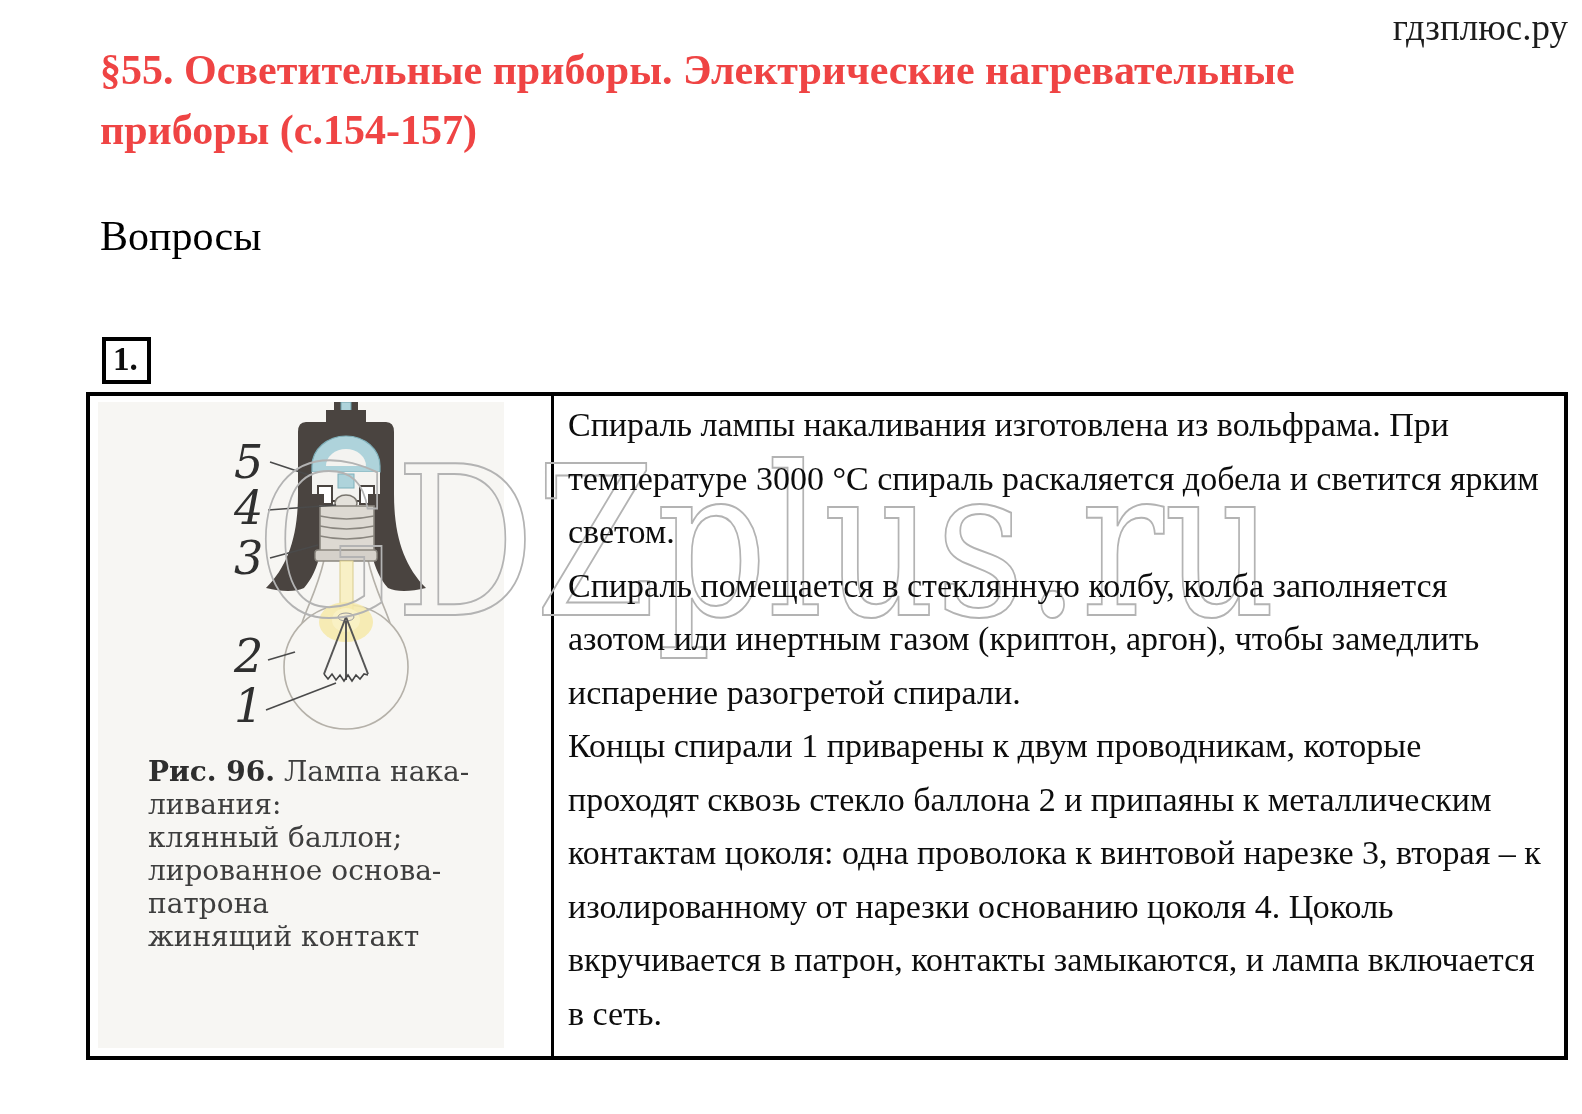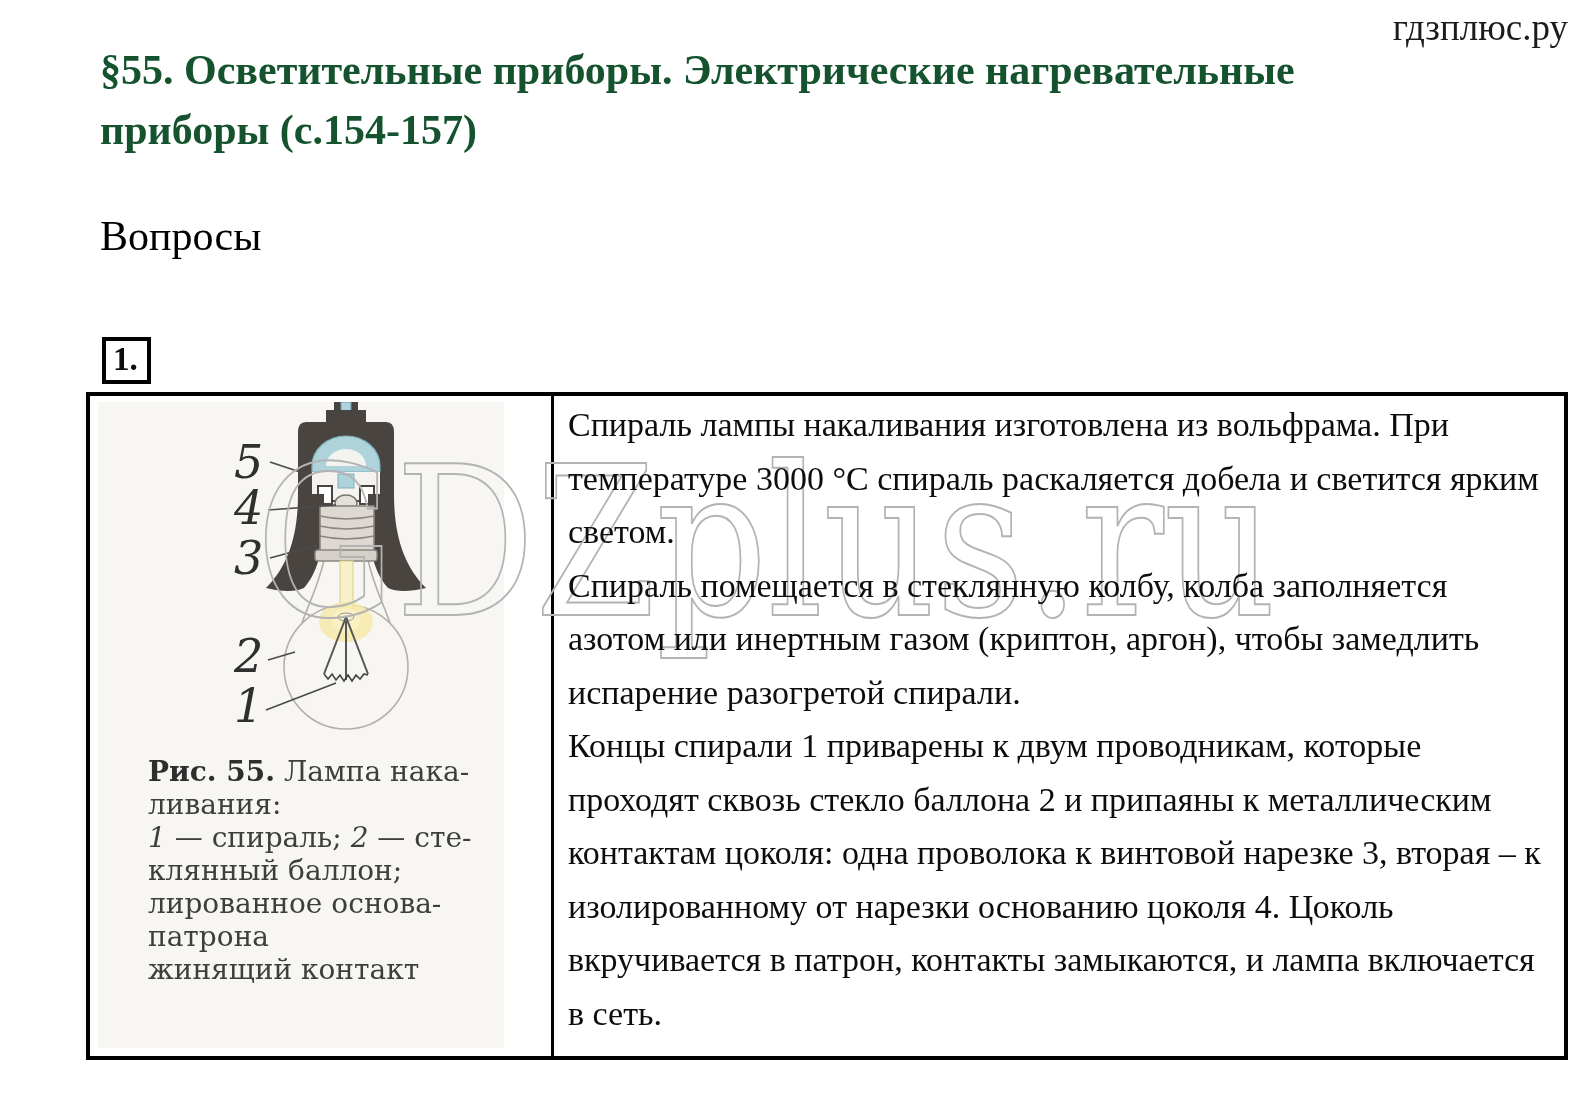--- a/index.html
+++ b/index.html
@@ -7,21 +7,21 @@
     width:1582px;height:1114px;position:relative;overflow:hidden;
     background:#ffffff;font-family:"Liberation Serif",serif;color:#0d0d0d;
   }
   
   .site-name{
     position:absolute;top:6px;right:14px;font-size:37px;color:#1c1c1c;
     font-family:"Liberation Serif",serif;
   }
   .page-title{
     position:absolute;left:100px;top:40px;width:1350px;margin:0;
-    font-size:42px;line-height:60px;font-weight:bold;color:#14532d;
+    font-size:42px;line-height:60px;font-weight:bold;color:#ef4444;
   }
   .section-heading{
     position:absolute;left:100px;top:212px;margin:0;
     font-size:42px;font-weight:normal;color:#000;
   }
   .q-box{
     position:absolute;left:102px;top:337px;
     border:4px solid #000;padding:0 9px 2px 7px;
     font-size:33px;font-weight:bold;background:#fff;
   }
@@ -131,23 +131,22 @@
         <line x1="168" y1="308" x2="238" y2="281" stroke="#4a4a4a" stroke-width="1.6"></line>
 
         <text class="fig-label" x="136" y="76">5</text>
         <text class="fig-label" x="136" y="122">4</text>
         <text class="fig-label" x="136" y="172">3</text>
         <text class="fig-label" x="136" y="270">2</text>
         <text class="fig-label" x="136" y="320">1</text>
       </svg>
 
       <div class="fig-caption">
-          <div class="cap-line"><span class="seg-bold">Рис. 55.</span><span class="seg-plain"> Лампа нака-</span></div>
+          <div class="cap-line"><span class="seg-bold">Рис. 96.</span><span class="seg-plain"> Лампа нака-</span></div>
           <div class="cap-line"><span class="seg-plain">ливания:</span></div>
-          <div class="cap-line"><span class="seg-italic">1</span><span class="seg-plain"> — спираль; </span><span class="seg-italic">2</span><span class="seg-plain"> — сте-</span></div>
           <div class="cap-line"><span class="seg-plain">клянный баллон;</span></div>
           <div class="cap-line"><span class="seg-plain">лированное основа-</span></div>
           <div class="cap-line"><span class="seg-plain">патрона</span></div>
           <div class="cap-line"><span class="seg-plain">жинящий контакт</span></div>
         </div>
     </div>
   </div>
 
   <div class="cell-answer">
     <div>

